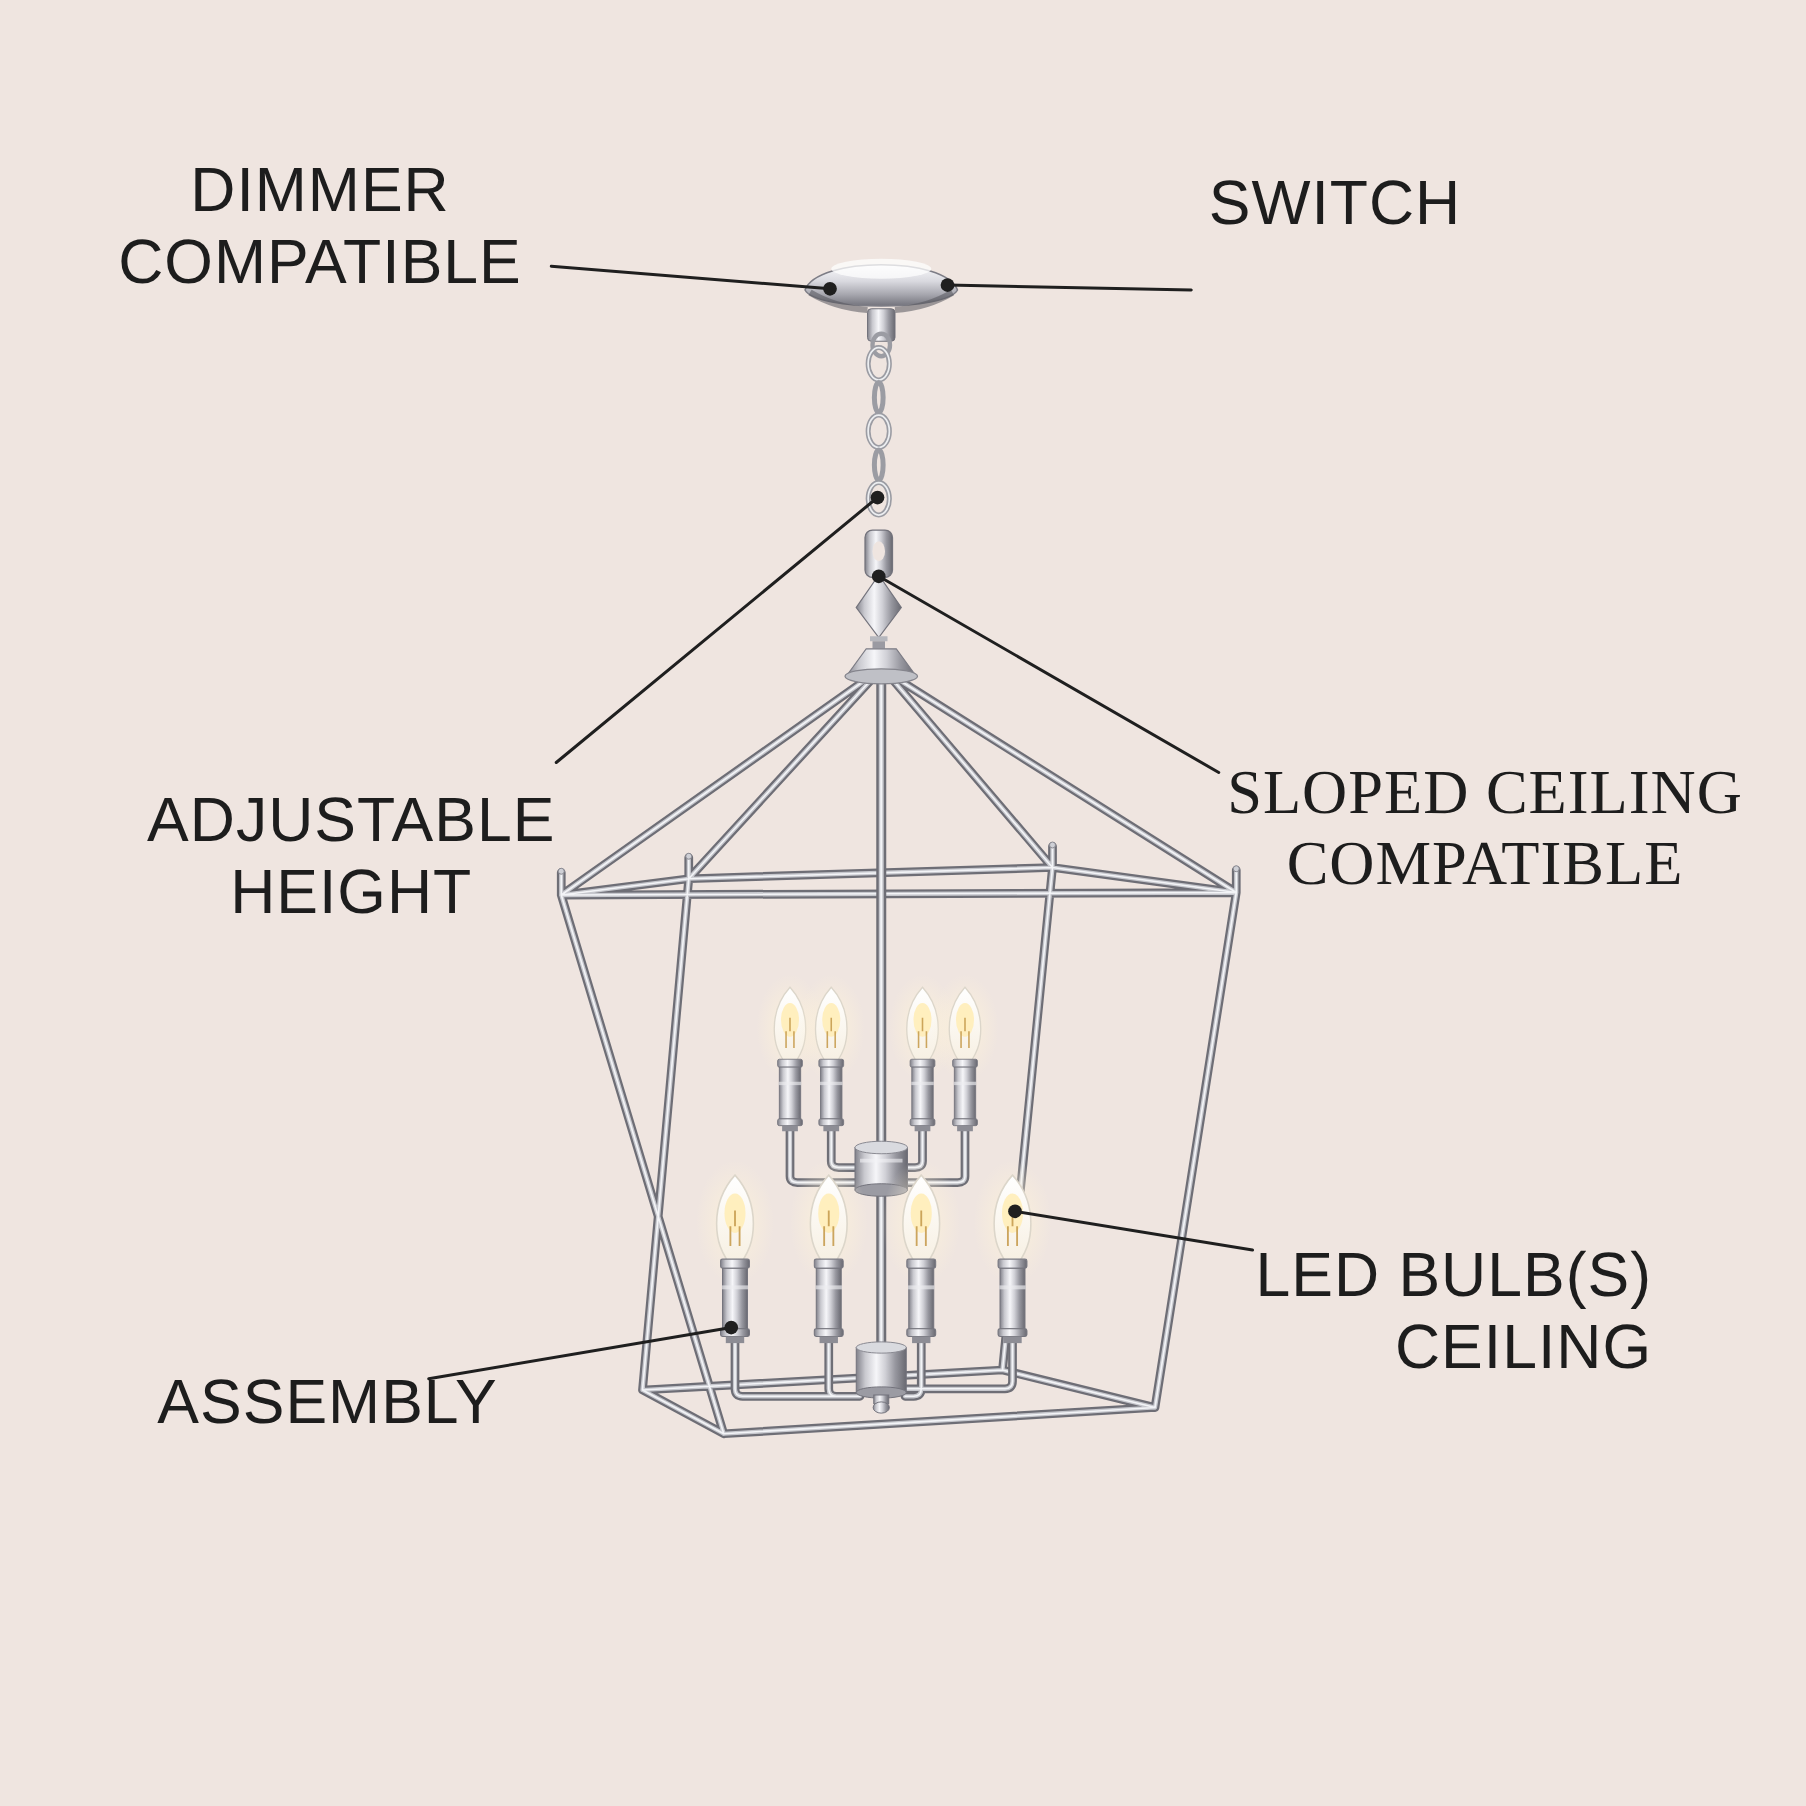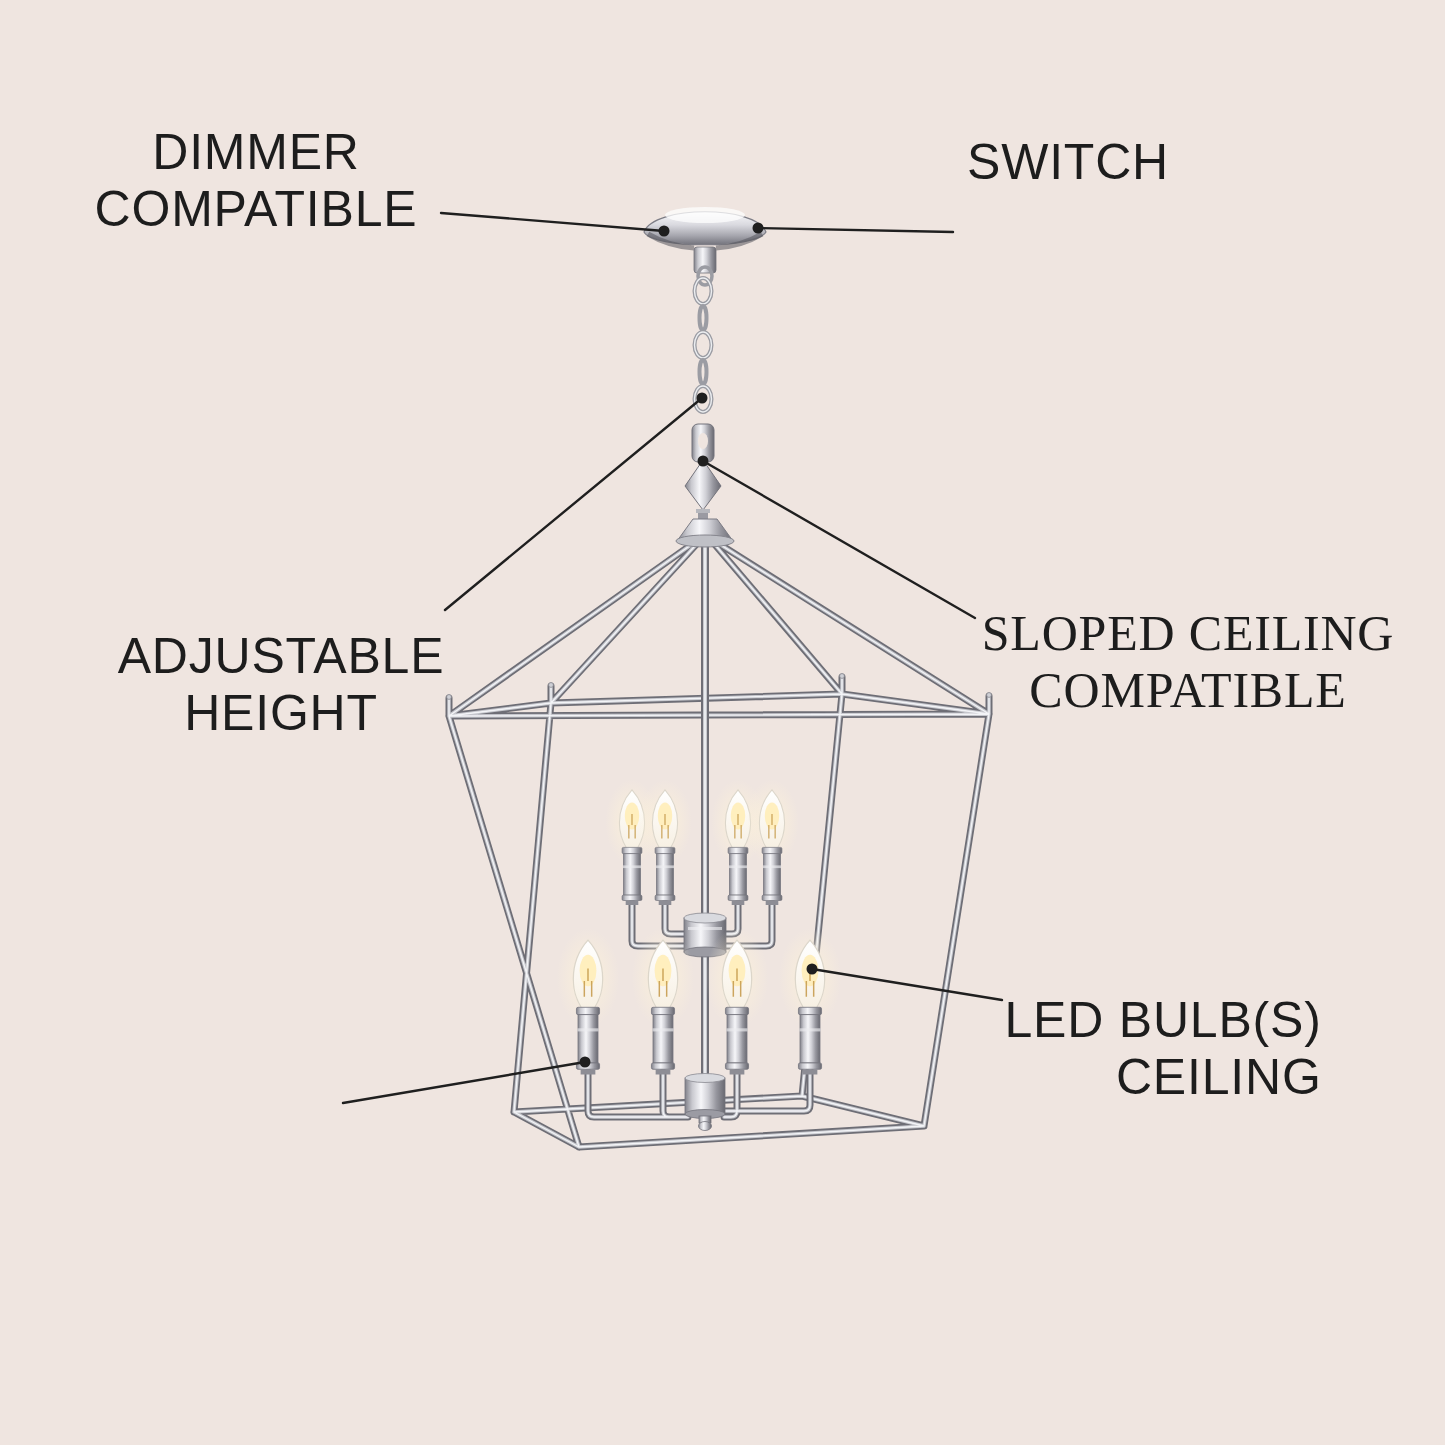--- a/index.html
+++ b/index.html
@@ -195,15 +195,16 @@
     <div>SLOPED CEILING</div>
     <div>COMPATIBLE</div>
   </div>
 
   <div class="callout-label" style="left:1163px;top:992px;text-align:right;">
     <div>LED BULB(S)</div>
     <div>CEILING</div>
   </div>
 
   <div class="callout-label" style="left:262px;top:1093px;">
+    <div>ASSEMBLY</div>
   </div>
 
 </div>
 
 </body></html>

